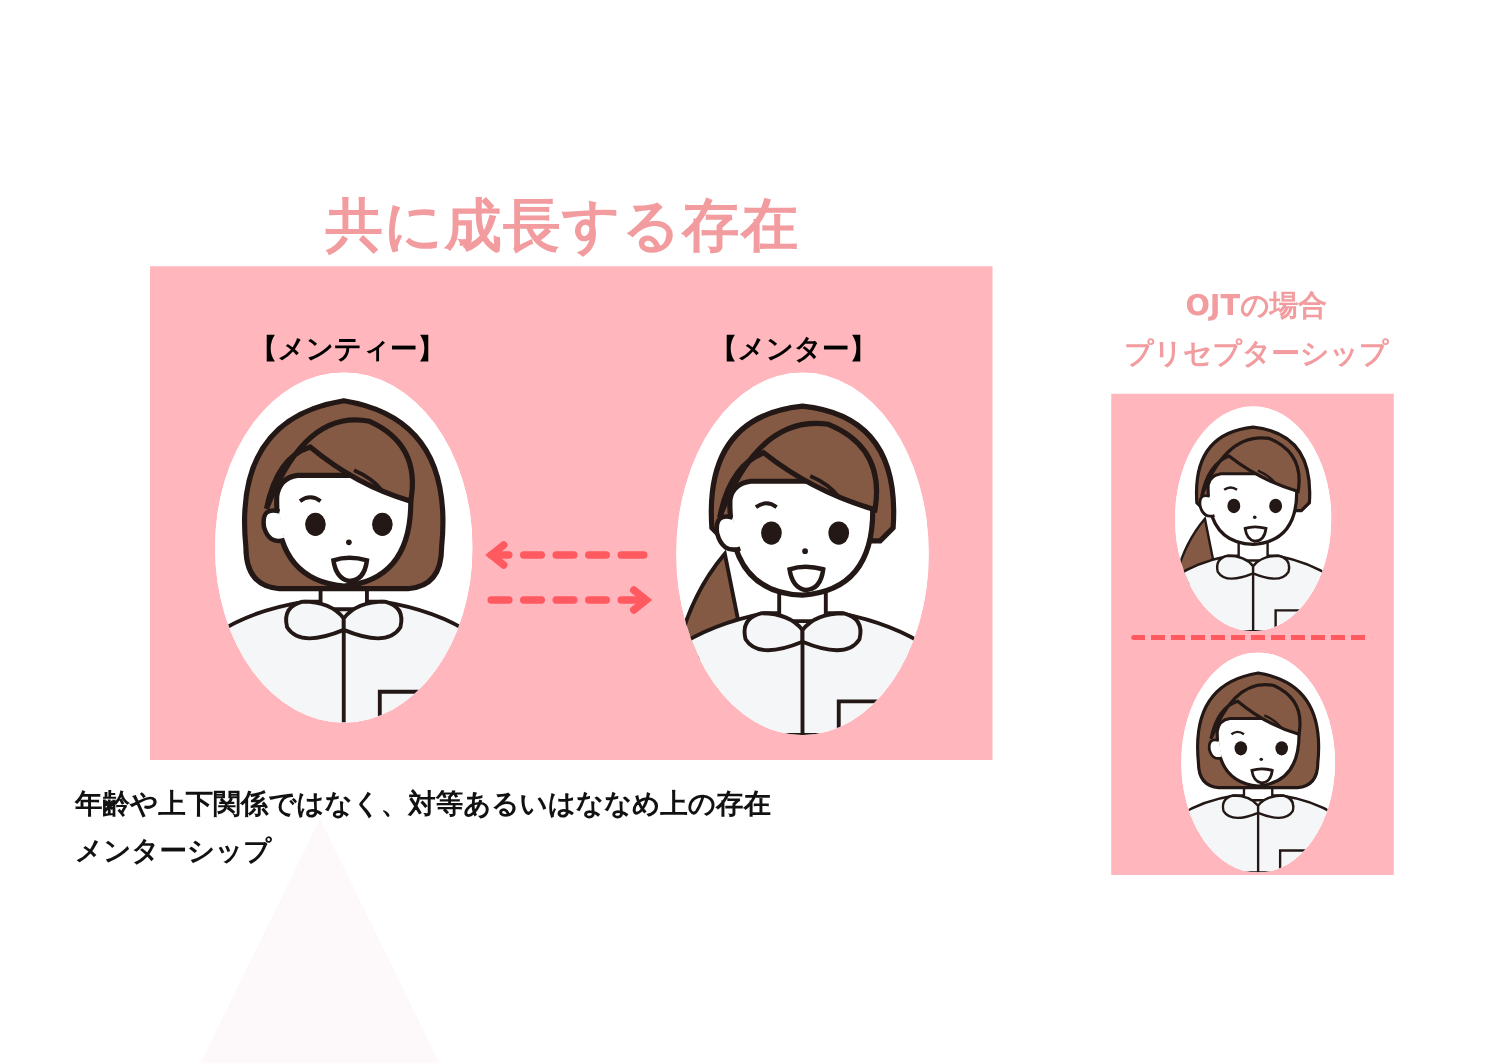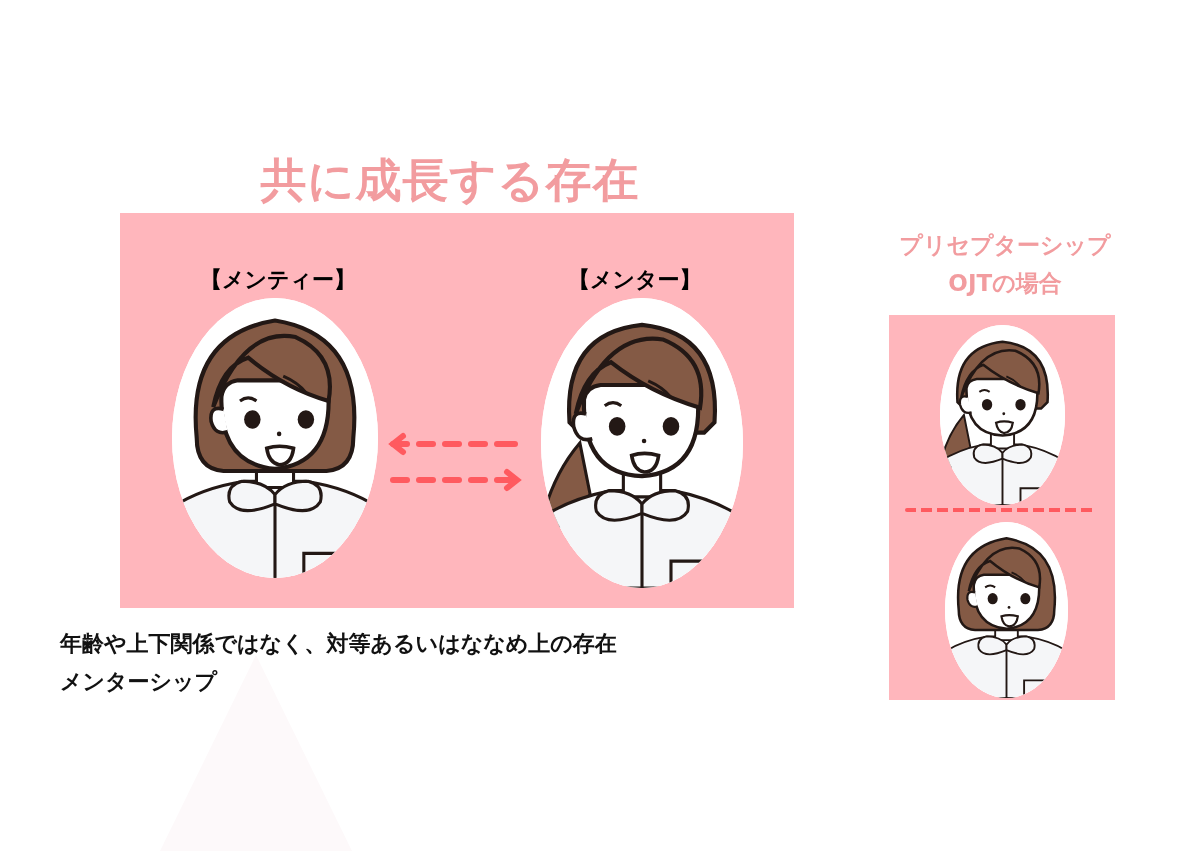--- a/index.html
+++ b/index.html
@@ -149,22 +149,22 @@
     <line x1="86" y1="60" x2="100" y2="60"></line>
     <line x1="112" y1="60" x2="128" y2="60"></line>
     <path d="M122 52 L132 60 L122 68"></path>
   </g>
 </svg>
 
 <div class="abs caption" style="top:625px;">年齢や上下関係ではなく、対等あるいはななめ上の存在</div>
 <div class="abs caption" style="top:663px;">メンターシップ</div>
 
 <div class="abs side-title">
+  <div>OJTの場合</div>
   <div>プリセプターシップ</div>
-  <div>OJTの場合</div>
 </div>
 
 <div class="abs side-panel"></div>
 
 <div class="abs oval" style="left:940px; top:325px; width:125px; height:180px;">
   <svg viewBox="0 0 200 280" preserveAspectRatio="xMidYMid slice">
       <use href="#char-pony"></use>
     </svg>
 </div>
 

